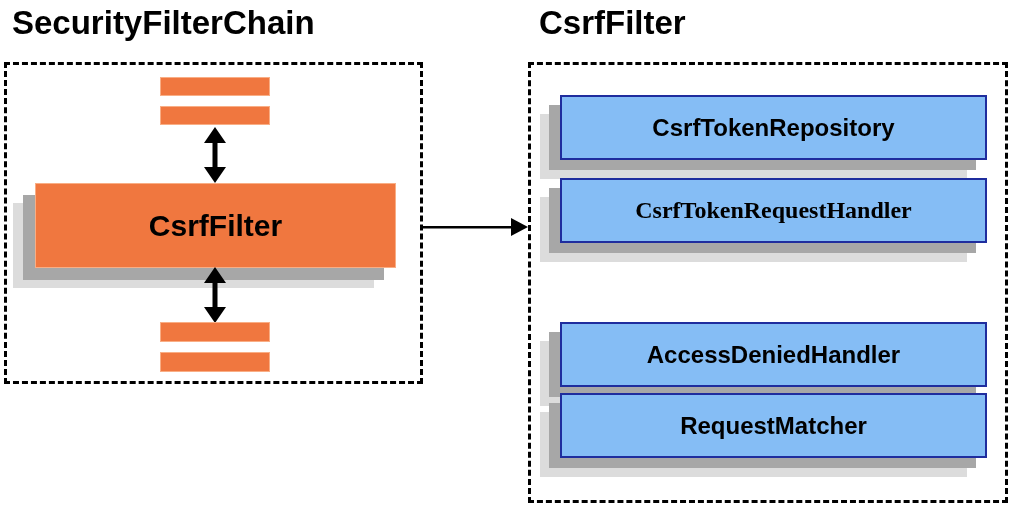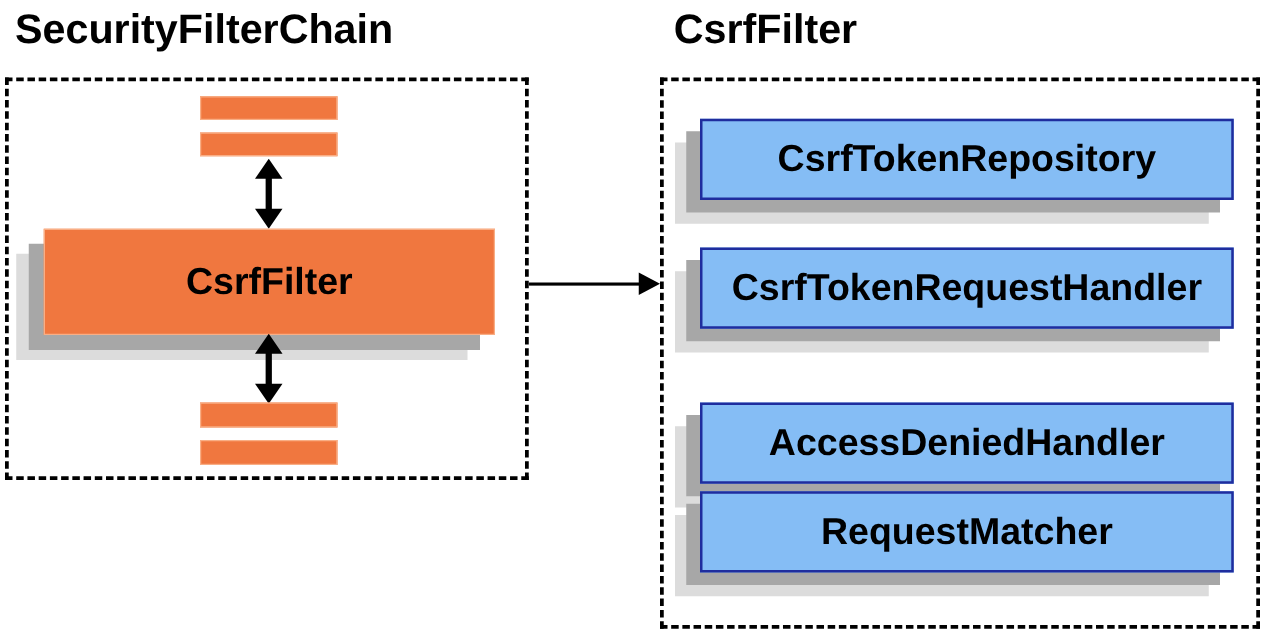--- a/index.html
+++ b/index.html
@@ -66,27 +66,27 @@
     position: absolute;
     left: 560px;
     width: 427px;
     height: 65px;
     background: #85BDF5;
     border: 2px solid #1F2D9E;
     box-shadow: -11px 10px 0 #A7A7A7, -20px 19px 0 #DCDCDC;
     display: flex;
     align-items: center;
     justify-content: center;
-    font-size: 30px;
+    font-size: 24px;
     font-weight: bold;
     color: #000000;
     white-space: nowrap;
   }
   #component-0 { top: 95px;  }
-  #component-1 { top: 198px; }
+  #component-1 { top: 178px; font-family: Liberation Serif, serif; }
   #component-2 { top: 294px; margin-top: 28px; }
   #component-3 { top: 393px; }
 
   .v-arrow {
     position: absolute;
     left: 200px;
     width: 30px;
     height: 56px;
   }
   #v-arrow-top    { top: 127px; }

